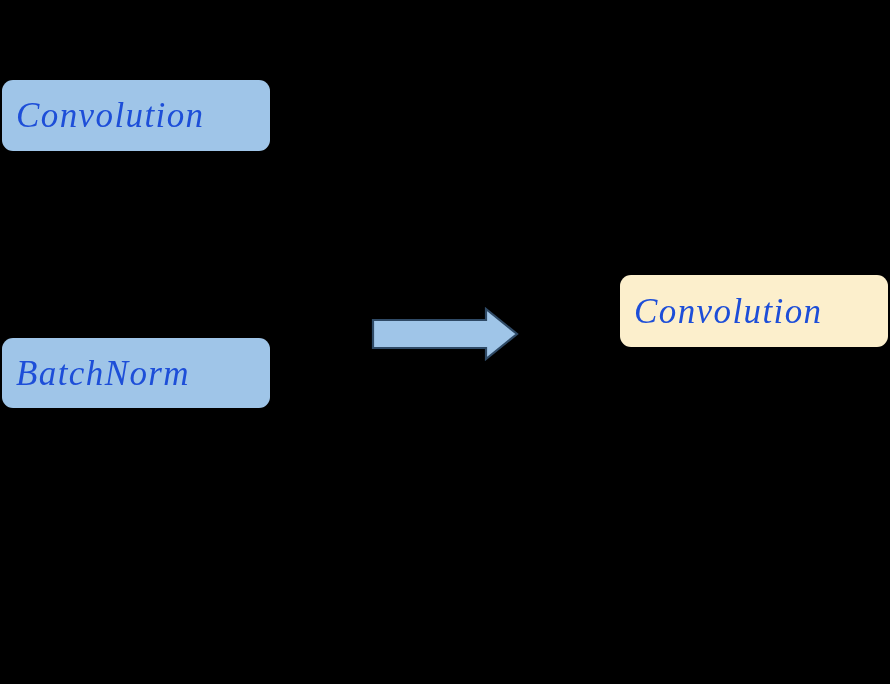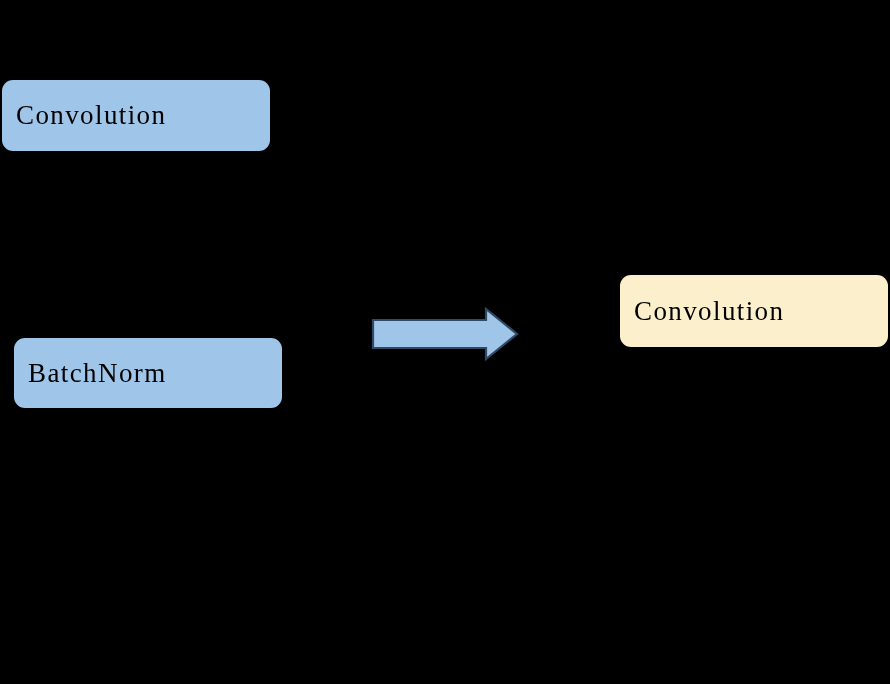--- a/index.html
+++ b/index.html
@@ -21,37 +21,38 @@
   .node {
     position: absolute;
     box-sizing: border-box;
     border-radius: 11px;
     display: flex;
     align-items: center;
     padding-left: 14px;
   }
   .node-label {
     font-family: "Liberation Serif", "DejaVu Serif", serif;
-    font-size: 27px;
+    font-style: italic;
+    font-size: 35px;
     letter-spacing: 1.4px;
-    color: #000000;
+    color: #1d4ed8;
     white-space: nowrap;
     line-height: 1;
   }
 
   
   #node-conv-top {
     left: 2px;
     top: 80px;
     width: 268px;
     height: 71px;
     background: #9FC5E8;
   }
   #node-batchnorm {
-    left: 14px;
+    left: 2px;
     top: 338px;
     width: 268px;
     height: 70px;
     background: #9FC5E8;
   }
   #node-conv-fused {
     left: 620px;
     top: 275px;
     width: 268px;
     height: 72px;

